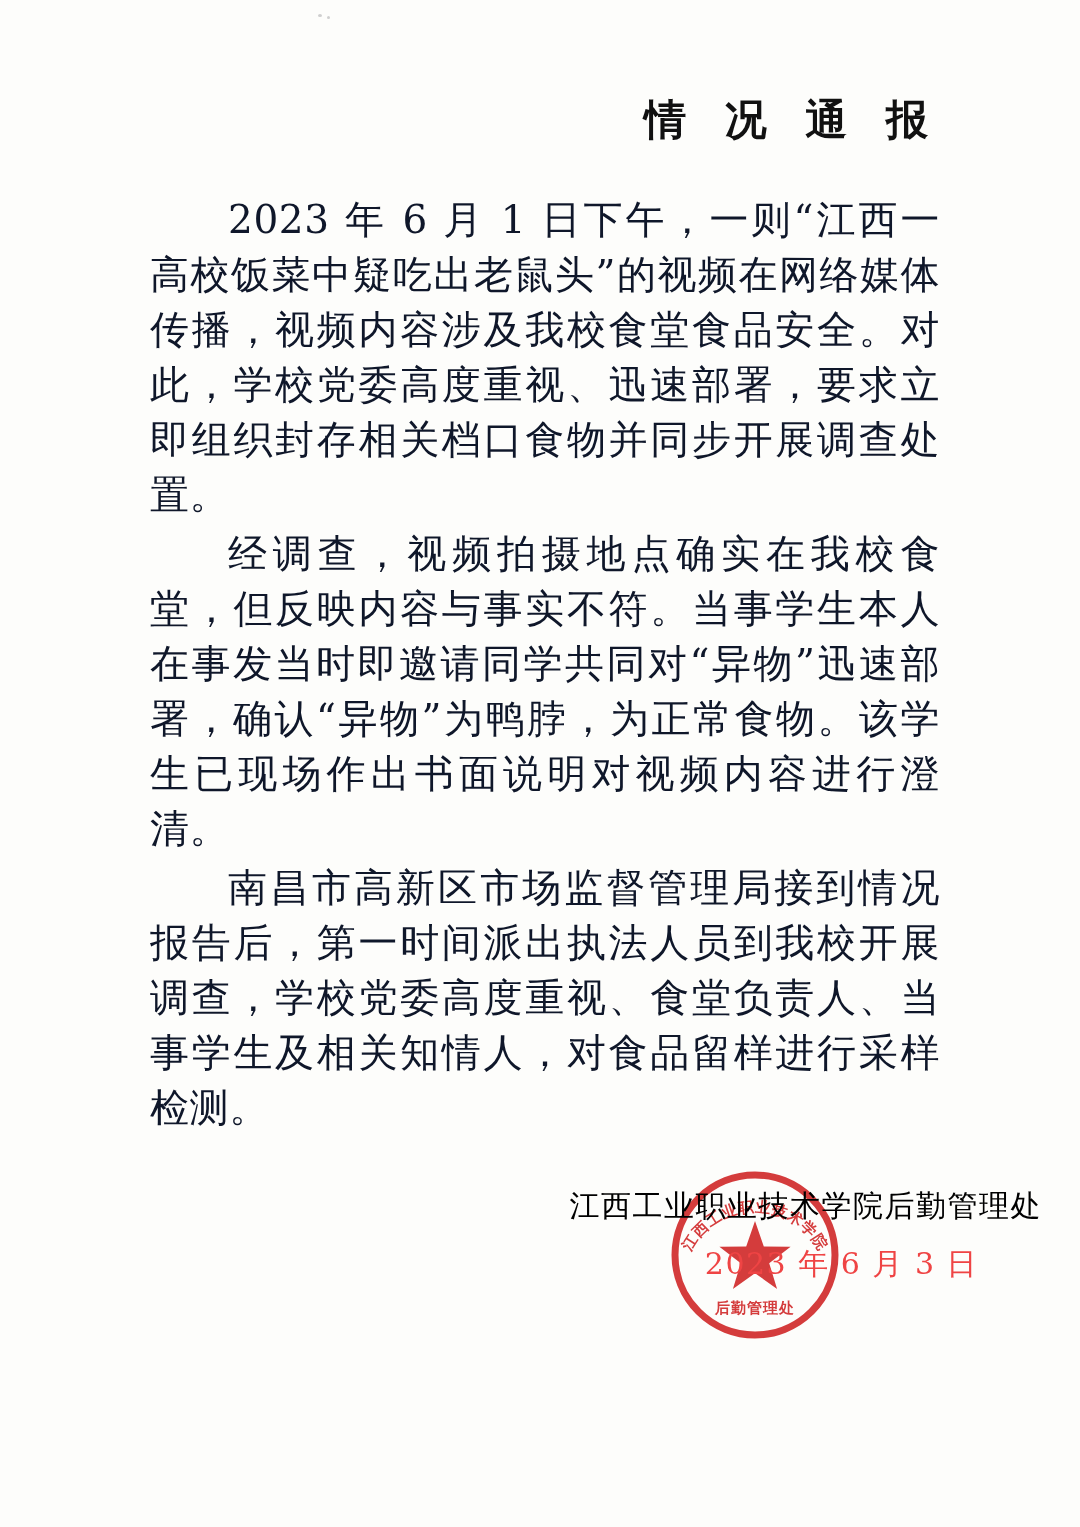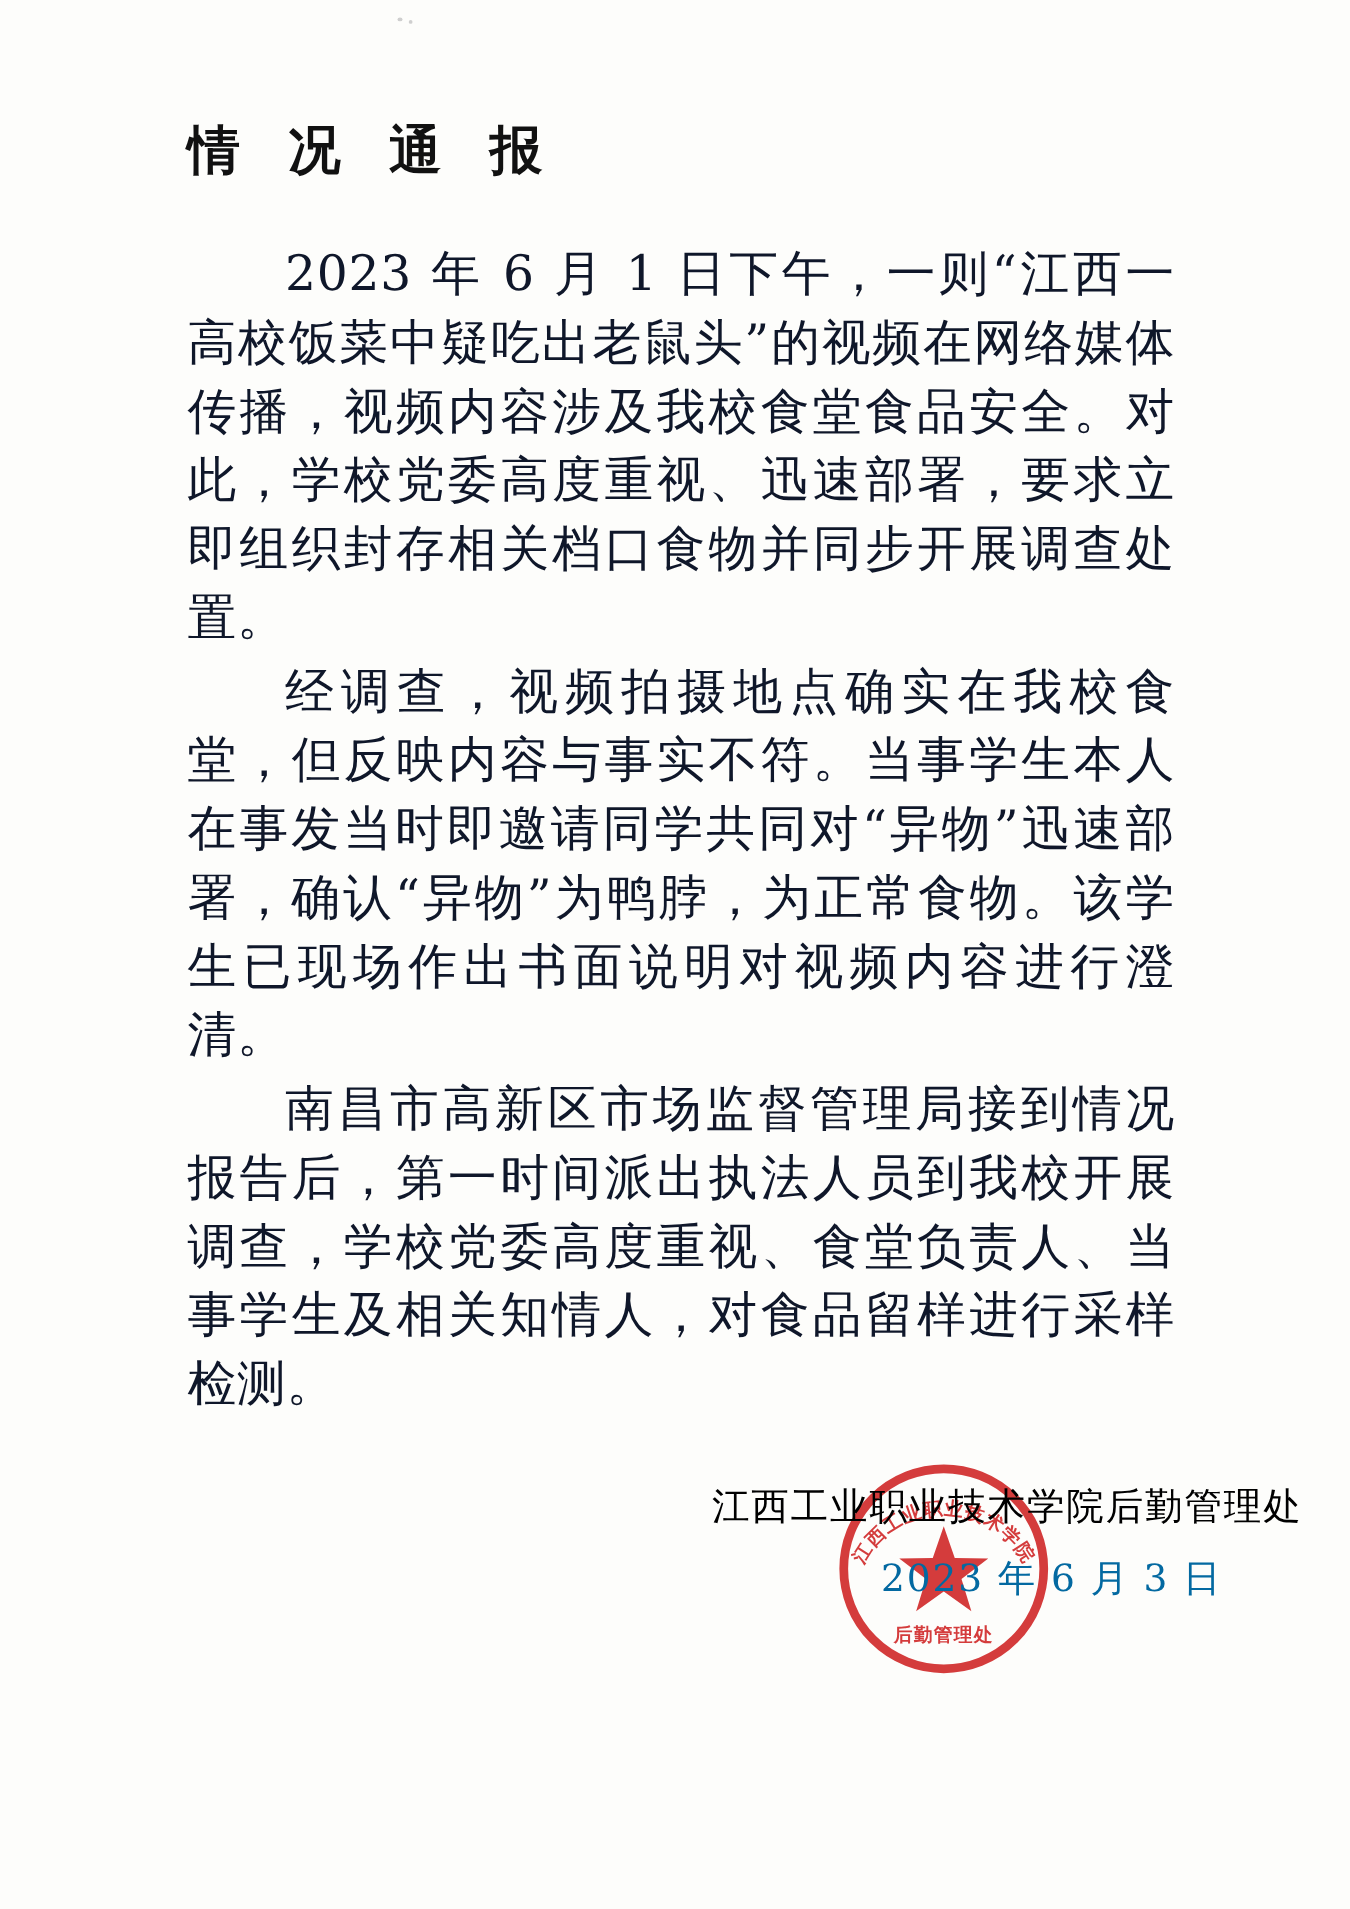--- a/index.html
+++ b/index.html
@@ -32,21 +32,21 @@
   .speck.b { left: 327px; top: 16px; width: 3px; height: 3px; }
 
   .doc-body {
     position: absolute;
     left: 150px;
     top: 92px;
     width: 790px;
   }
 
   .doc-title {
-    text-align: left;
+    text-align: right;
     font-size: 42px;
     font-weight: bold;
     letter-spacing: 12px;
     color: #111;
     margin: 0 0 44px 0;
     font-family: "DejaVu Serif", "Liberation Serif", serif;
   }
 
   .para {
     font-size: 39px;
@@ -72,21 +72,21 @@
     line-height: 62px;
     letter-spacing: 1.5px;
     color: #000000;
     padding-right: 18px;
     text-align: right;
   }
   .sign-date {
     font-size: 30px;
     line-height: 54px;
     letter-spacing: 1.5px;
-    color: #0369a1;
+    color: #ef4444;
     padding-right: 82px;
   }
 
   
   .seal {
     position: absolute;
     left: 655px;
     top: 1155px;
     width: 200px;
     height: 200px;

